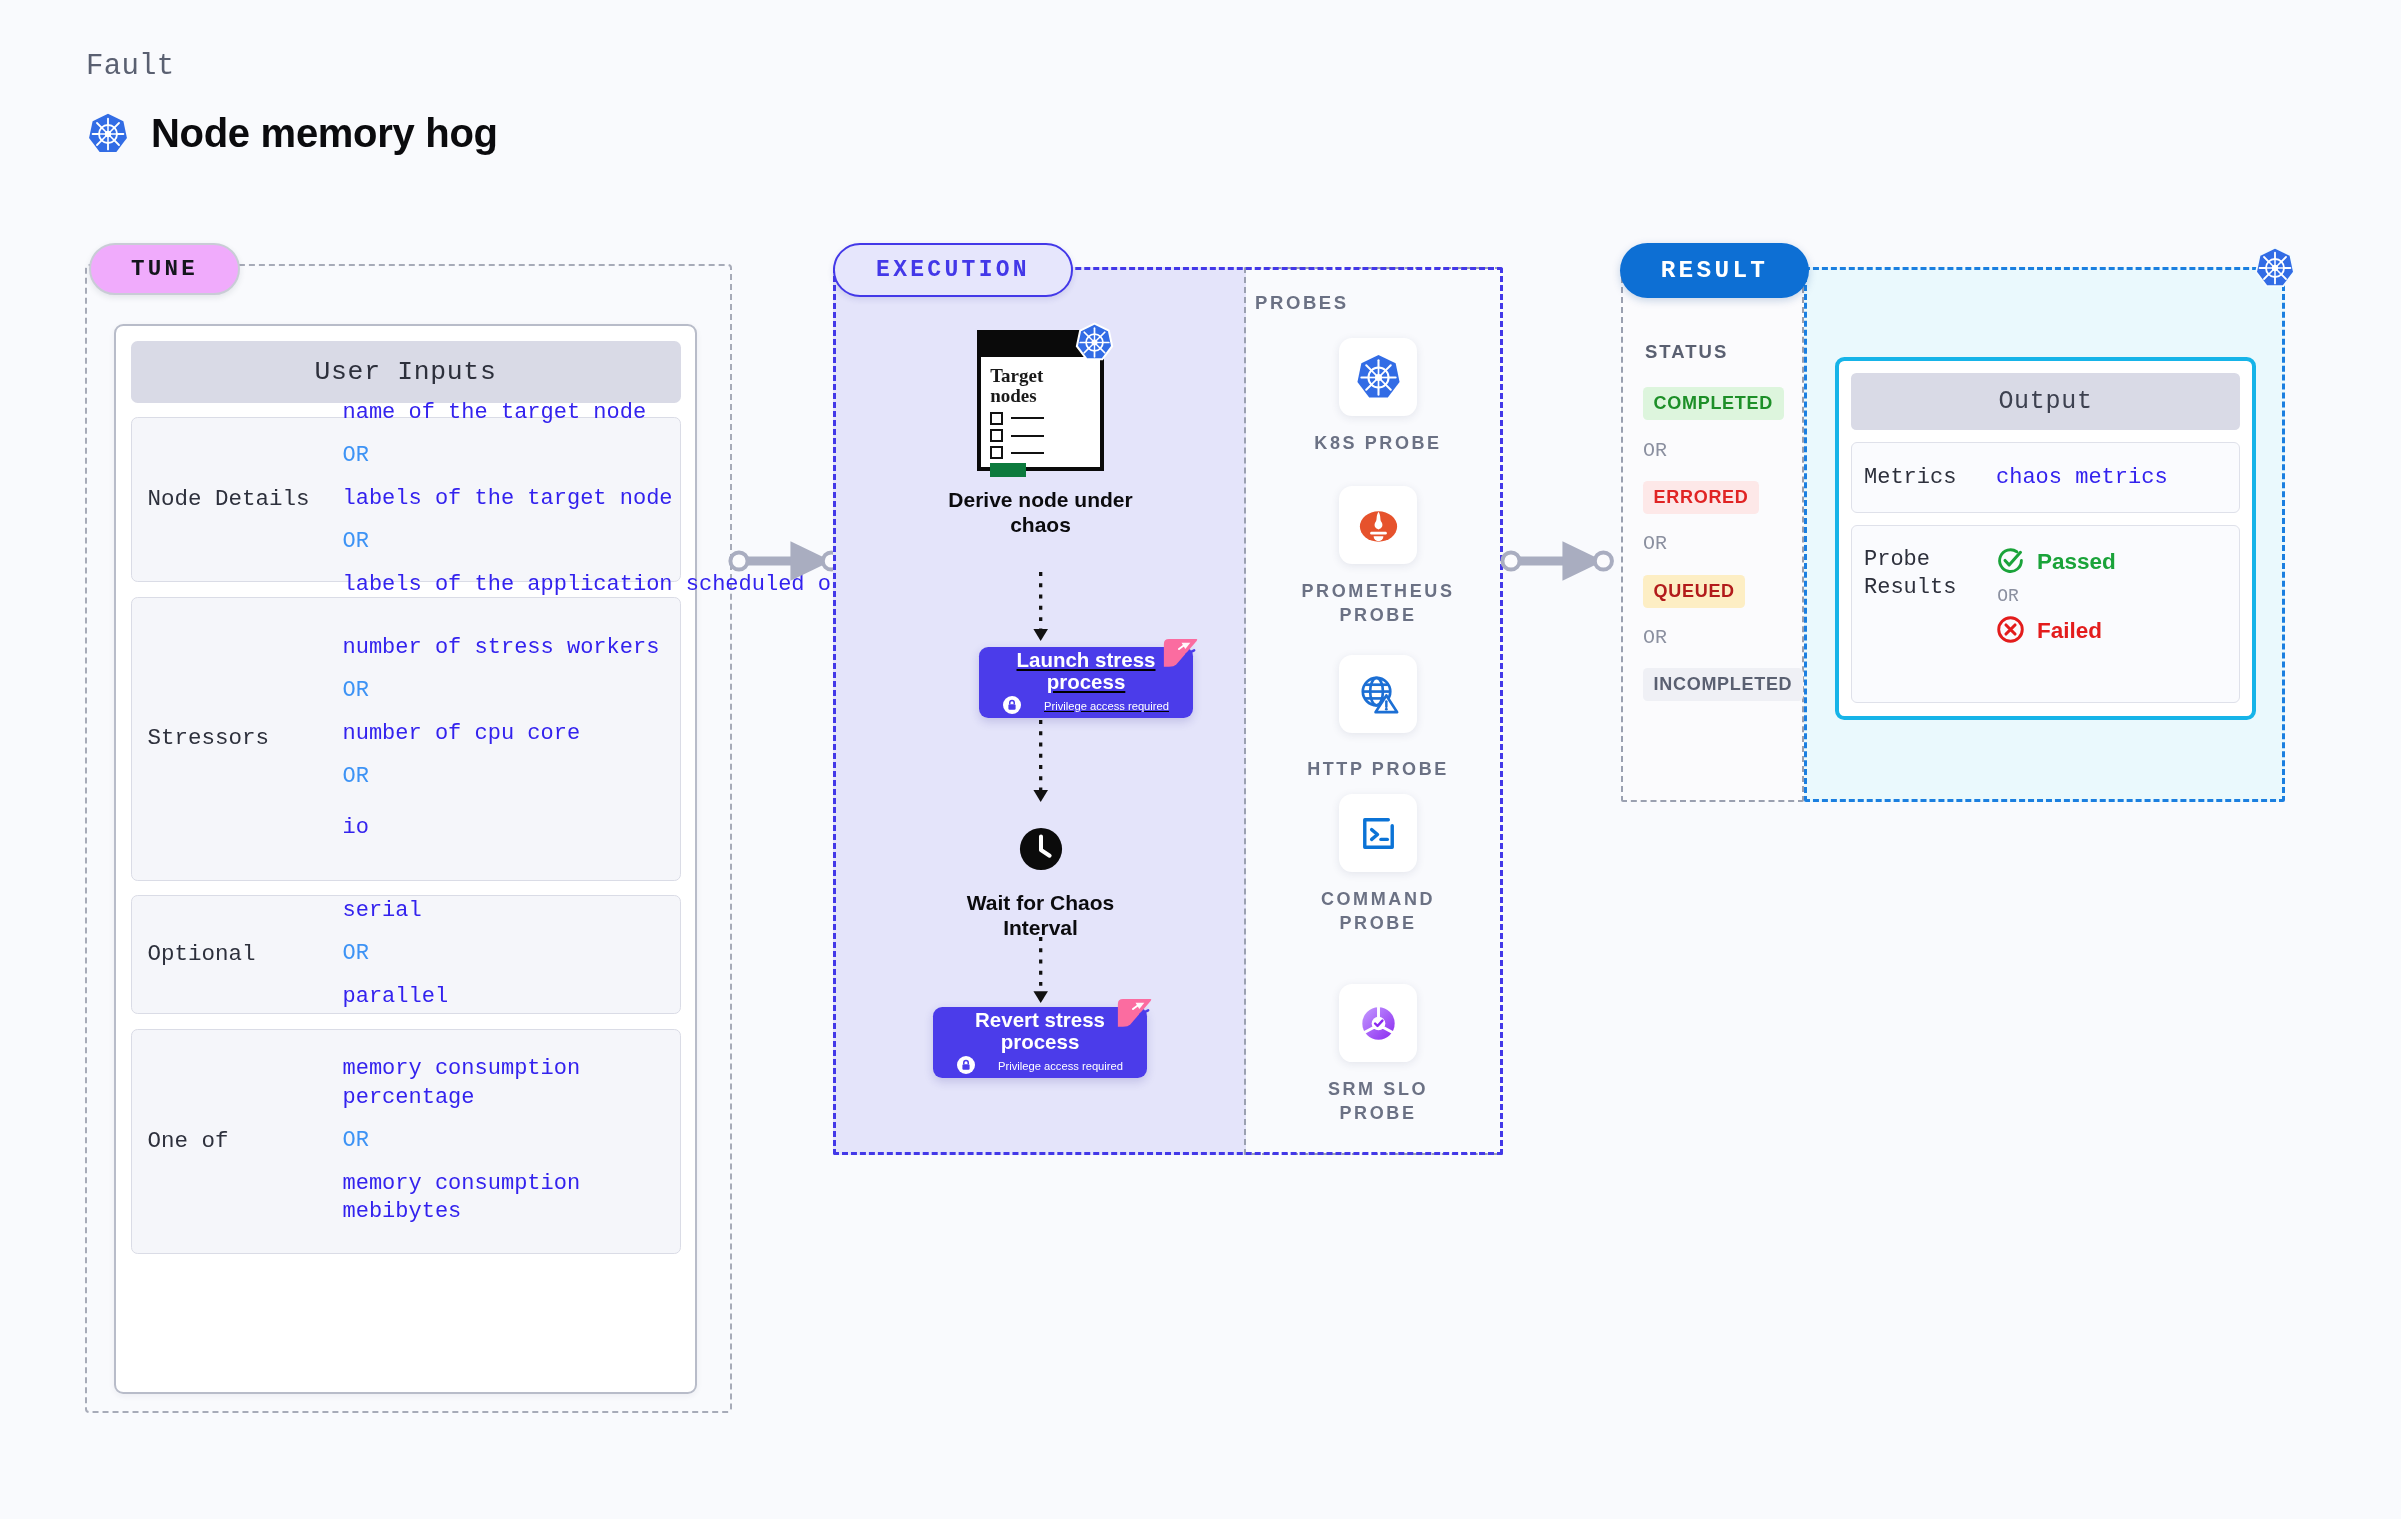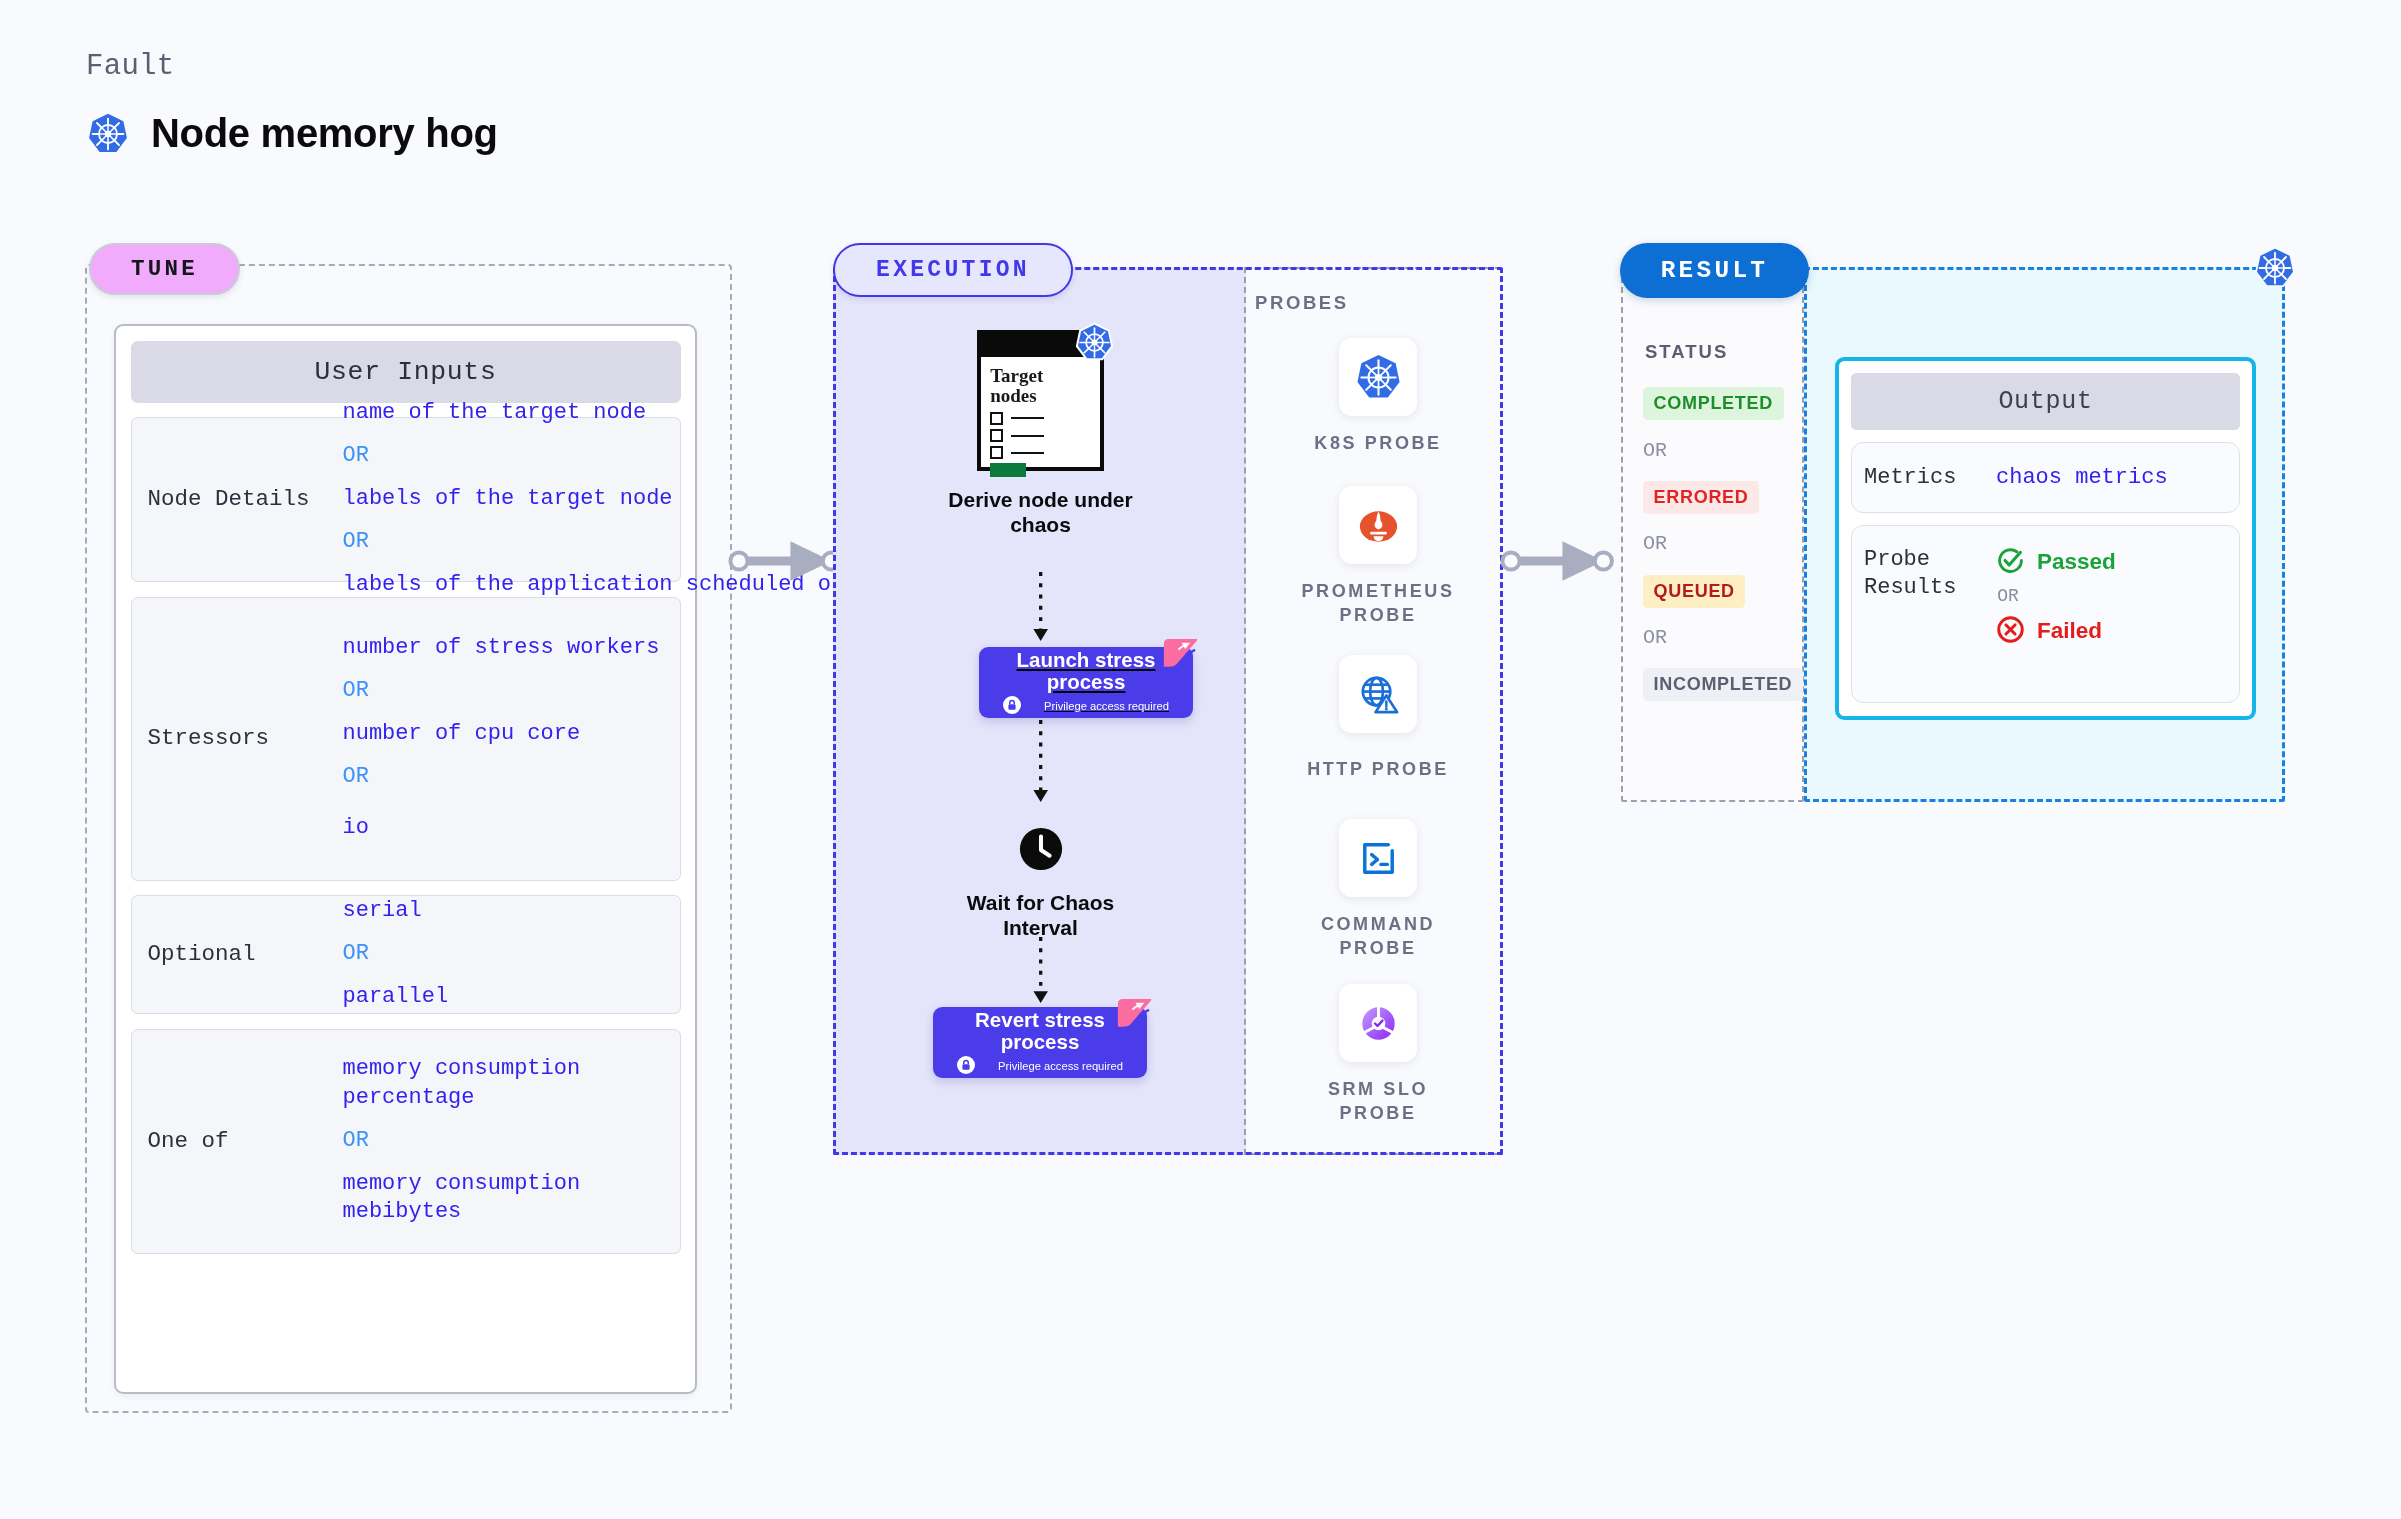--- a/index.html
+++ b/index.html
@@ -316,21 +316,21 @@
     display: flex; align-items: center; justify-content: center;
     font-family: "Liberation Mono", monospace;
     font-size: 25px;
     color: #3d4150;
     letter-spacing: 0.7px;
   }
   .out-row {
     margin-top: 12px;
     background: #fafbfe;
     border: 1.3px solid #dfe1ea;
-    border-radius: 12px;
+    border-radius: 6px;
     display: flex; align-items: center;
     padding: 16px 12px;
   }
   .out-label {
     font-family: "Liberation Mono", monospace;
     font-size: 22px;
     color: #2d303c;
     width: 132px; flex: 0 0 132px;
     line-height: 1.25;
   }
@@ -621,21 +621,21 @@
           <line x1="22" y1="58" x2="70" y2="58"></line>
         </g>
         <path d="M66 52 L88 86 L44 86 Z" fill="#fff" stroke="#1c6fd4" stroke-width="5.5" stroke-linejoin="round"></path>
         <line x1="66" y1="64" x2="66" y2="75" stroke="#1c6fd4" stroke-width="5" stroke-linecap="round"></line>
         <circle cx="66" cy="80" r="2.8" fill="#1c6fd4"></circle>
       </svg>
     </div>
     <div class="probe-name">HTTP PROBE</div>
   </div>
 
-  <div class="probe" style="top:819px;justify-content:center;">
+  <div class="probe" style="top:794px;justify-content:center;">
     <div class="probe-icon">
       <svg width="49" height="49" viewBox="0 0 100 100">
         <path d="M22 22 H70 M22 22 V78 H78 V34" fill="none" stroke="#0b73d6" stroke-width="7" stroke-linecap="round" stroke-linejoin="round"></path>
         <path d="M36 42 L48 52 L36 62" fill="none" stroke="#0b73d6" stroke-width="7" stroke-linecap="round" stroke-linejoin="round"></path>
         <line x1="55" y1="62" x2="68" y2="62" stroke="#0b73d6" stroke-width="7" stroke-linecap="round"></line>
       </svg>
     </div>
     <div class="probe-name">COMMAND PROBE</div>
   </div>
 

